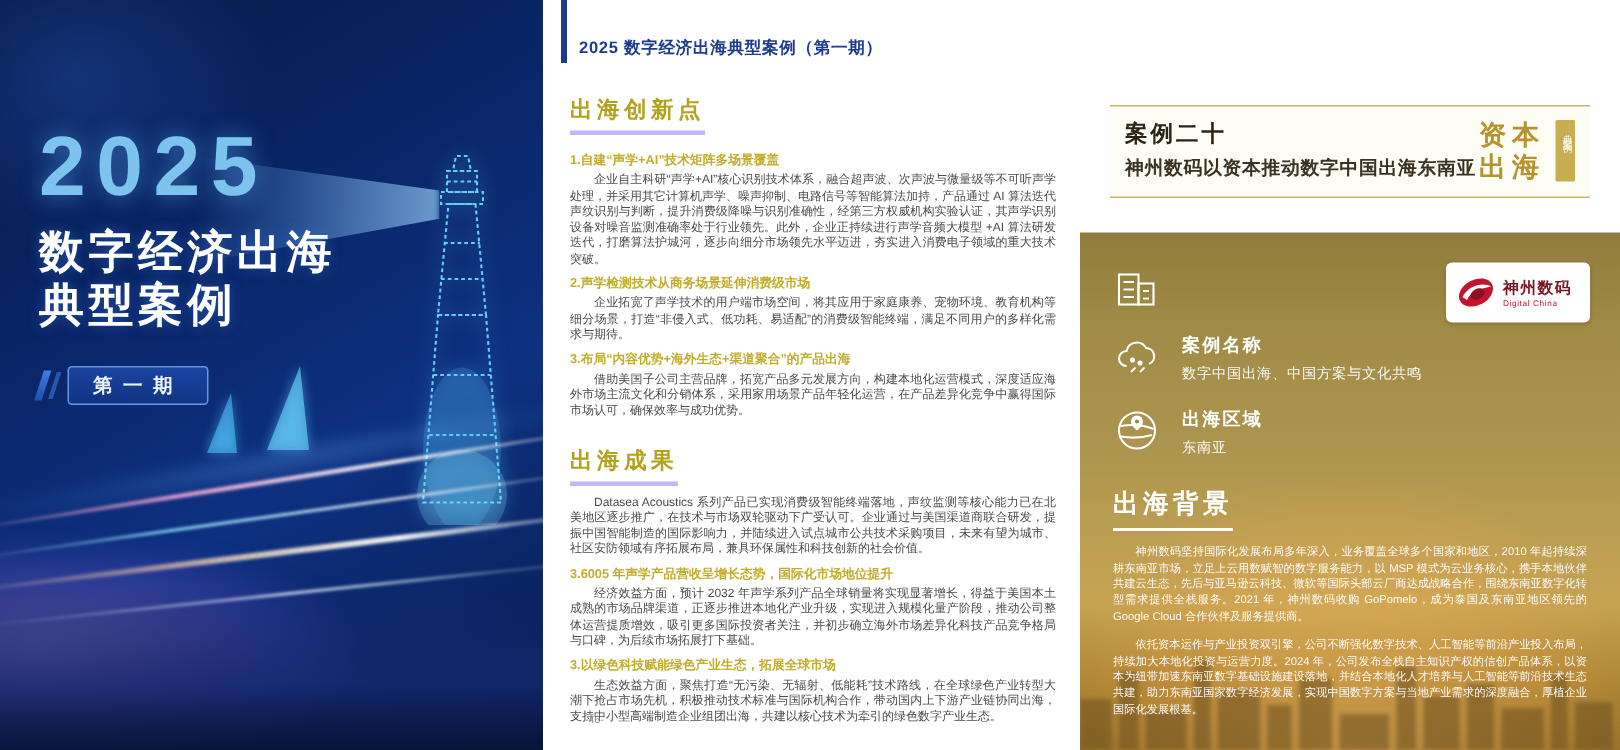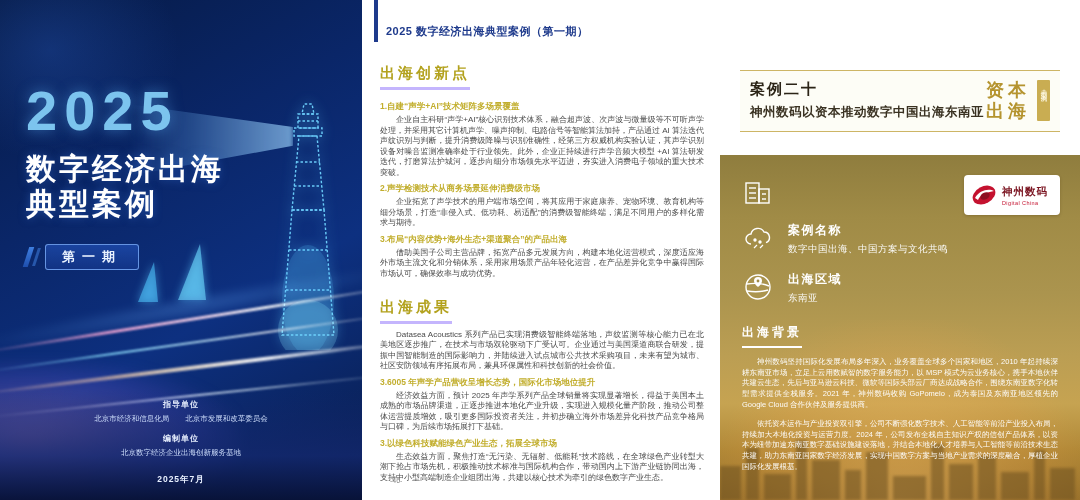--- a/index.html
+++ b/index.html
@@ -79,21 +79,21 @@
   .info-rows { position:relative; padding:20px 22px 0 22px; z-index:3; }
   .info-row { display:flex; margin-bottom:15px; }
   .info-icon { width:32px; height:32px; margin-right:14px; flex:none; }
   .info-label { font-size:12px; font-weight:bold; color:#ffffff; letter-spacing:1.5px; }
   .info-value { font-size:9.5px; color:rgba(255,255,255,.95); margin-top:4px; letter-spacing:.5px; }
   .logo-card { position:absolute; right:20px; top:20px; width:96px; height:40px; background:#ffffff;
     border-radius:4px; display:flex; align-items:center; padding:4px 7px; z-index:4; box-shadow:0 1px 3px rgba(60,40,0,.25); }
   .logo-mark { flex:none; margin-right:5px; }
   .logo-name { font-size:10.5px; font-weight:bold; color:#7a1420; letter-spacing:1px; }
   .logo-sub { font-size:5.5px; color:#c4122f; margin-top:1px; letter-spacing:.4px; }
-  .bg-heading { display:inline-block; position:relative; margin:4px 0 0 22px; font-size:12px; font-weight:bold;
+  .bg-heading { display:inline-block; position:relative; margin:4px 0 0 22px; font-size:17px; font-weight:bold;
     color:#ffffff; letter-spacing:3px; border-bottom:2px solid #ffffff; padding-bottom:5px; z-index:3; }
   .bg-para { position:relative; margin:9px 22px 0 22px; font-size:7.5px; color:rgba(255,255,255,.96);
     line-height:1.42; text-align:justify; text-indent:2em; z-index:3; }
 </style>
 </head>
 <body>
 
 <div class="stage">
 
   <section class="cover">
@@ -128,48 +128,38 @@
     <div class="cover-text">
       <div class="year">2025</div>
       <div class="title-line first">数字经济出海</div>
       <div class="title-line">典型案例</div>
       <div class="badge-row">
         <span class="badge-accent"></span>
         <span class="badge">第一期</span>
       </div>
     </div>
 
-    <div class="cover-footer">
-      <div class="f-label">指导单位</div>
-      <div class="f-orgs">
-        <span>北京市经济和信息化局</span>
-        <span>北京市发展和改革委员会</span>
-      </div>
-      <div class="f-label">编制单位</div>
-      <div class="f-org">北京数字经济企业出海创新服务基地</div>
-      <div class="f-date">2025年7月</div>
-    </div>
   </section>
 
   <section class="page-mid">
     <div class="mid-bar"></div>
     <div class="mid-header">2025 数字经济出海典型案例（第一期）</div>
     <div class="mid-body">
       <div><span class="sec-heading">出海创新点</span></div>
       <div class="item-title">1.自建“声学+AI”技术矩阵多场景覆盖</div>
       <p class="item-body">企业自主科研“声学+AI”核心识别技术体系，融合超声波、次声波与微量级等不可听声学处理，并采用其它计算机声学、噪声抑制、电路信号等智能算法加持，产品通过 AI 算法迭代声纹识别与判断，提升消费级降噪与识别准确性，经第三方权威机构实验认证，其声学识别设备对噪音监测准确率处于行业领先。此外，企业正持续进行声学音频大模型 +AI 算法研发迭代，打磨算法护城河，逐步向细分市场领先水平迈进，夯实进入消费电子领域的重大技术突破。</p>
       <div class="item-title">2.声学检测技术从商务场景延伸消费级市场</div>
       <p class="item-body">企业拓宽了声学技术的用户端市场空间，将其应用于家庭康养、宠物环境、教育机构等细分场景，打造“非侵入式、低功耗、易适配”的消费级智能终端，满足不同用户的多样化需求与期待。</p>
       <div class="item-title">3.布局“内容优势+海外生态+渠道聚合”的产品出海</div>
       <p class="item-body">借助美国子公司主营品牌，拓宽产品多元发展方向，构建本地化运营模式，深度适应海外市场主流文化和分销体系，采用家用场景产品年轻化运营，在产品差异化竞争中赢得国际市场认可，确保效率与成功优势。</p>
 
       <div style="margin-top:10px;"><span class="sec-heading">出海成果</span></div>
       <p class="item-body">Datasea Acoustics 系列产品已实现消费级智能终端落地，声纹监测等核心能力已在北美地区逐步推广，在技术与市场双轮驱动下广受认可。企业通过与美国渠道商联合研发，提振中国智能制造的国际影响力，并陆续进入试点城市公共技术采购项目，未来有望为城市、社区安防领域有序拓展布局，兼具环保属性和科技创新的社会价值。</p>
       <div class="item-title">3.6005 年声学产品营收呈增长态势，国际化市场地位提升</div>
-      <p class="item-body">经济效益方面，预计 2025 年声学系列产品全球销量将实现显著增长，得益于美国本土成熟的市场品牌渠道，正逐步推进本地化产业升级，实现进入规模化量产阶段，推动公司整体运营提质增效，吸引更多国际投资者关注，并初步确立海外市场差异化科技产品竞争格局与口碑，为后续市场拓展打下基础。</p>
+      <p class="item-body">经济效益方面，预计 2032 年声学系列产品全球销量将实现显著增长，得益于美国本土成熟的市场品牌渠道，正逐步推进本地化产业升级，实现进入规模化量产阶段，推动公司整体运营提质增效，吸引更多国际投资者关注，并初步确立海外市场差异化科技产品竞争格局与口碑，为后续市场拓展打下基础。</p>
       <div class="item-title">3.以绿色科技赋能绿色产业生态，拓展全球市场</div>
       <p class="item-body">生态效益方面，聚焦打造“无污染、无辐射、低能耗”技术路线，在全球绿色产业转型大潮下抢占市场先机，积极推动技术标准与国际机构合作，带动国内上下游产业链协同出海，支持中小型高端制造企业组团出海，共建以核心技术为牵引的绿色数字产业生态。</p>
     </div>
     <div class="page-num">-46-</div>
   </section>
 
   <section class="page-right">
     <div class="case-header">
       <div>
         <div class="case-no">案例二十</div>

